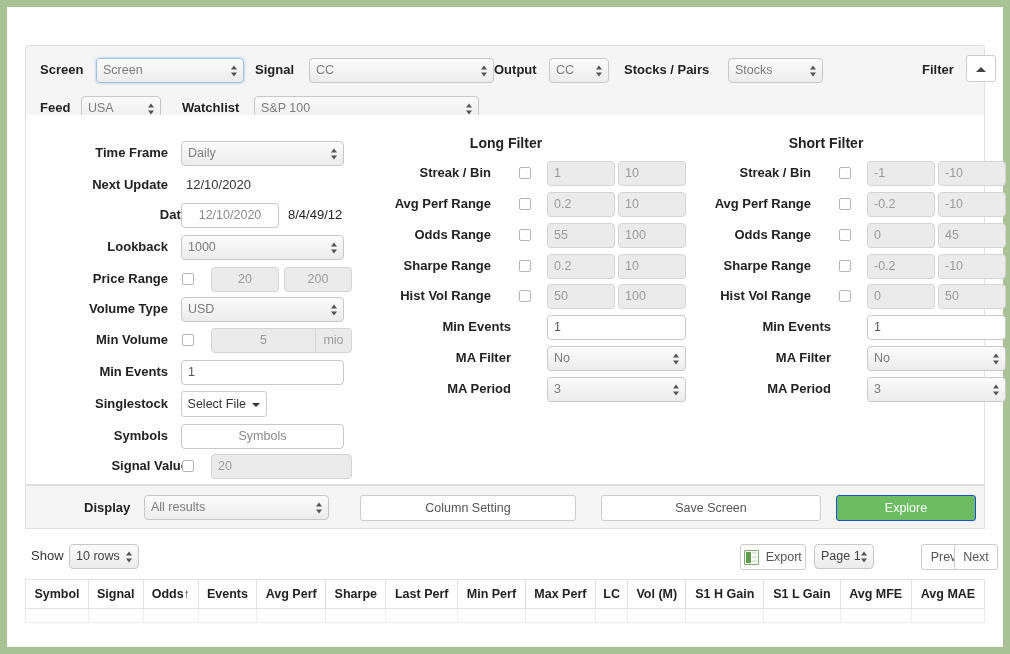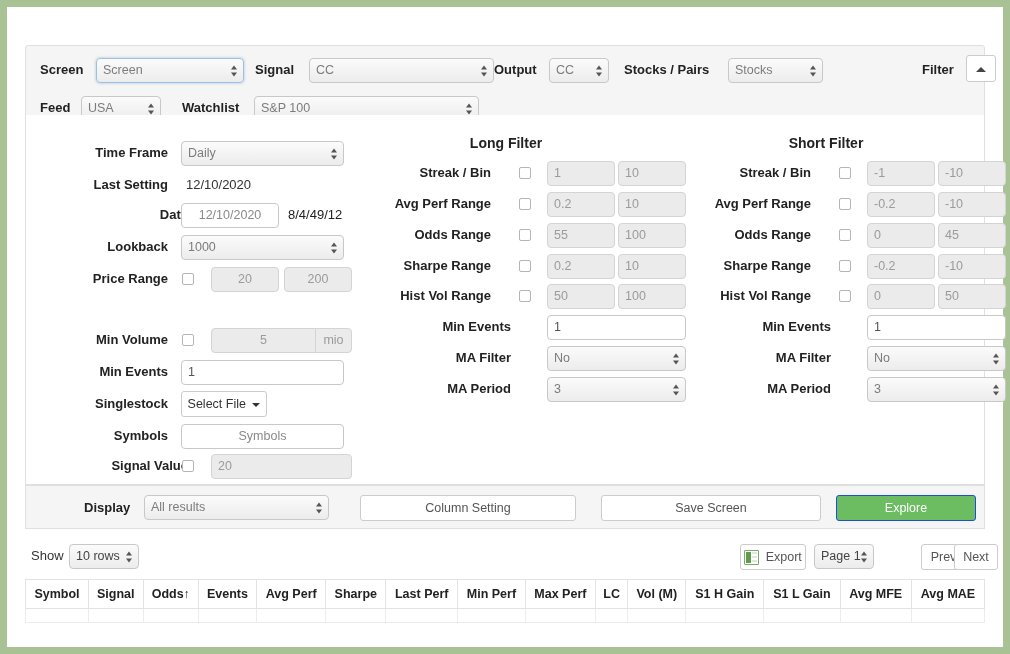--- a/index.html
+++ b/index.html
@@ -205,21 +205,21 @@
 
     <div class="frow" style="left:0;top:26px;width:320px;">
       <span class="flabel" style="right:178px;">Time Frame</span>
       <div class="sel" style="position:absolute;left:155px;top:0;width:163px;">
         <span>Daily</span>
         <span class="arrows"></span>
       </div>
     </div>
 
     <div class="frow" style="left:0;top:58px;width:320px;">
-      <span class="flabel" style="right:178px;">Last Setting</span>
+      <span class="flabel" style="right:178px;">Next Update</span>
       <span class="static-val" style="position:absolute;left:160px;top:4px;font-weight:normal;color:#333;">12/10/2020</span>
     </div>
 
     <div class="frow" style="left:0;top:88px;width:340px;">
       <span class="flabel" style="right:178px;">Date</span>
       <div class="txt" style="position:absolute;left:155px;top:0;width:98px;text-align:center;">
         <span>12/10/2020</span>
       </div>
       <span class="static-val" style="position:absolute;left:262px;top:4px;">8/4/49/12</span>
     </div>
@@ -236,20 +236,27 @@
       <span class="flabel" style="right:178px;">Price Range</span>
       <input type="checkbox" class="cb" style="position: absolute; left: 156px; top: 6px;">
       <div class="txt disabled" style="position:absolute;left:185px;top:0;width:68px;text-align:center;">
         <span>20</span>
       </div>
       <div class="txt disabled" style="position:absolute;left:258px;top:0;width:68px;text-align:center;">
         <span>200</span>
       </div>
     </div>
 
+    <div class="frow" style="left:0;top:182px;width:320px;">
+      <span class="flabel" style="right:178px;">Volume Type</span>
+      <div class="sel" style="position:absolute;left:155px;top:0;width:163px;">
+        <span>USD</span>
+        <span class="arrows"></span>
+      </div>
+    </div>
 
     <div class="frow" style="left:0;top:213px;width:320px;">
       <span class="flabel" style="right:178px;">Min Volume</span>
       <input type="checkbox" class="cb" style="position: absolute; left: 156px; top: 6px;">
       <div class="txt disabled" style="position:absolute;left:185px;top:0;width:105px;text-align:center;border-top-right-radius:0;border-bottom-right-radius:0;">
         <span>5</span>
       </div>
       <div class="txt disabled" style="position:absolute;left:289px;top:0;width:37px;text-align:center;border-top-left-radius:0;border-bottom-left-radius:0;">
         <span>mio</span>
       </div>

